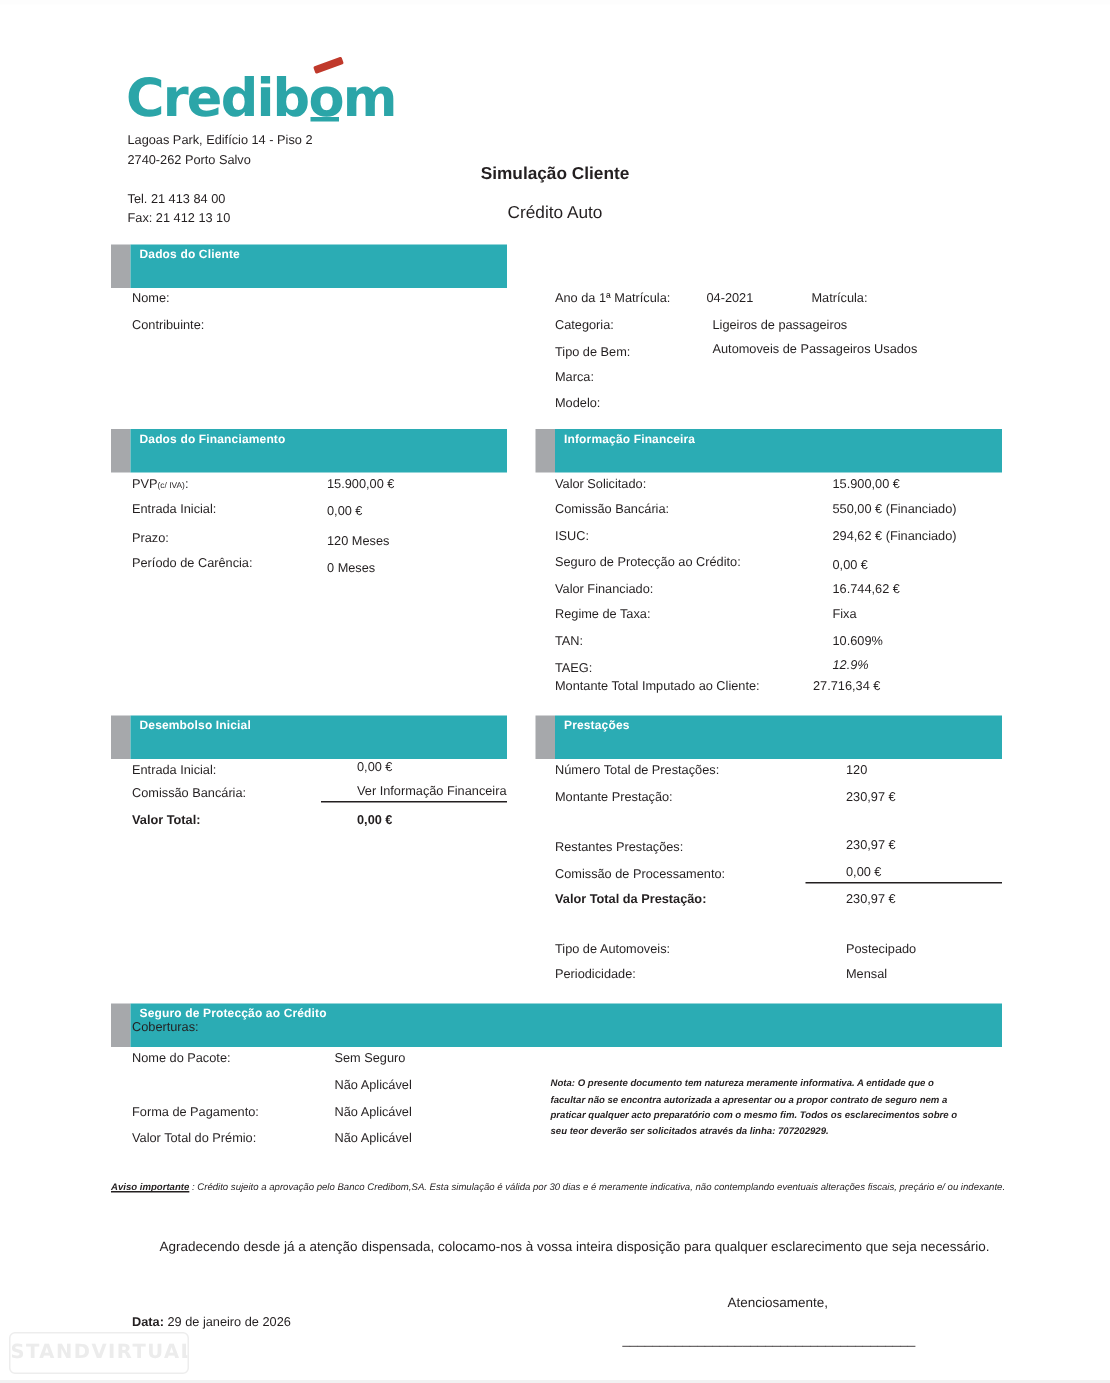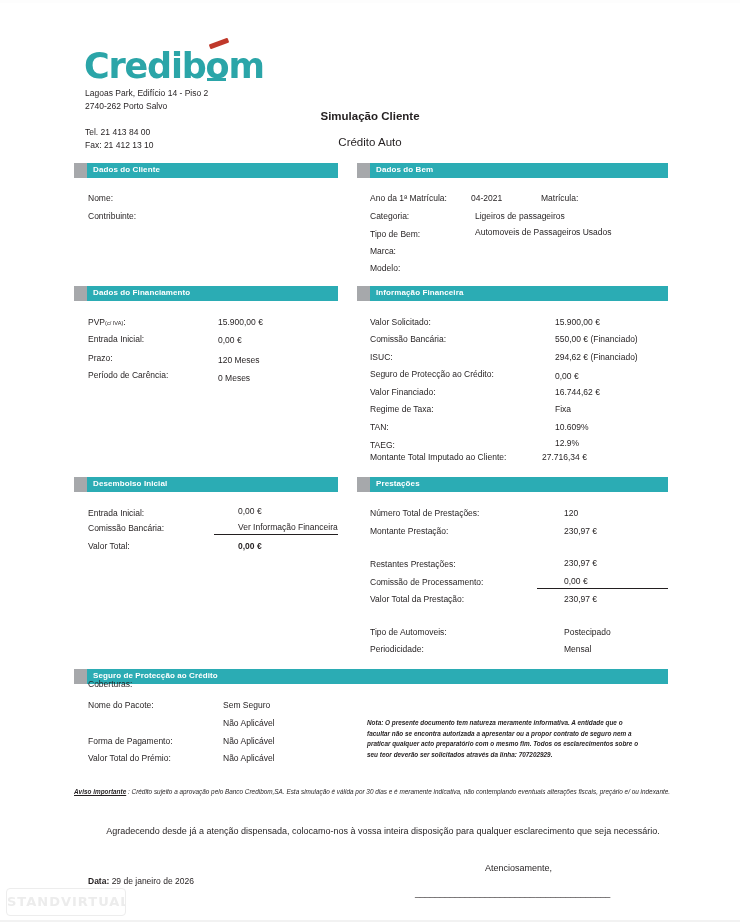--- a/index.html
+++ b/index.html
@@ -90,21 +90,21 @@
     left: 0; right: 0;
     top: 136px;
     text-align: center;
     font-size: 11.5px;
     color: #231f20;
   }
 
   
   .sec-head {
     position: absolute;
-    height: 15px;
+    height: 29px;
     display: flex;
     align-items: stretch;
   }
   .sec-head .tab {
     width: 13px;
     background: #a6a8ab;
     flex: 0 0 13px;
   }
   .sec-head .bar {
     flex: 1 1 auto;
@@ -120,21 +120,21 @@
   }
 
   
   .field {
     position: absolute;
     font-size: 8.5px;
     color: #231f20;
     white-space: nowrap;
     line-height: 11px;
   }
-  .field.bold { font-weight: normal; }
+  .field.bold { font-weight: bold; }
   .field .sub {
     font-size: 5.6px;
     vertical-align: baseline;
     letter-spacing: 0;
   }
   .value {
     position: absolute;
     font-size: 8.5px;
     color: #231f20;
     white-space: nowrap;
@@ -236,24 +236,20 @@
 
   <div class="sec-head" style="left:74px; top:163px; width:264px;">
     <div class="tab"></div>
     <div class="bar">Dados do Cliente</div>
   </div>
   <div class="field" style="left:88px; top:193px;">Nome:</div>
   <div class="value" style="left:194px; top:193px;"></div>
   <div class="field" style="left:88px; top:211px;">Contribuinte:</div>
   <div class="value" style="left:194px; top:211px;"></div>
 
-  <div class="sec-head" style="left:357px; top:163px; width:311px;">
-    <div class="tab"></div>
-    <div class="bar">Dados do Bem</div>
-  </div>
   <div class="field" style="left:370px; top:193px;">Ano da 1ª Matrícula:</div>
   <div class="value" style="left:447px; top:193px;">04-2021</div>
   <div class="field" style="left:541px; top:193px;">Matrícula:</div>
   <div class="value" style="left:600px; top:193px;"></div>
 
   <div class="field" style="left:370px; top:211px;">Categoria:</div>
   <div class="value" style="left:451px; top:211px;">Ligeiros de passageiros</div>
 
   <div class="field" style="left:370px; top:229px;">Tipo de Bem:</div>
   <div class="value" style="left:451px; top:227px;">Automoveis de Passageiros Usados</div>
@@ -299,21 +295,21 @@
   <div class="field" style="left:370px; top:387px;">Valor Financiado:</div>
   <div class="value" style="left:531px; top:387px;">16.744,62 €</div>
 
   <div class="field" style="left:370px; top:404px;">Regime de Taxa:</div>
   <div class="value" style="left:531px; top:404px;">Fixa</div>
 
   <div class="field" style="left:370px; top:422px;">TAN:</div>
   <div class="value" style="left:531px; top:422px;">10.609%</div>
 
   <div class="field" style="left:370px; top:440px;">TAEG:</div>
-  <div class="value" style="left:531px; top:438px;">12.9%</div>
+  <div class="value" style="left:531px; top:438px;font-style:italic;">12.9%</div>
 
   <div class="field" style="left:370px; top:452px;">Montante Total Imputado ao Cliente:</div>
   <div class="value" style="left:518px; top:452px;">27.716,34 €</div>
 
   <div class="sec-head" style="left:74px; top:477px; width:264px;">
     <div class="tab"></div>
     <div class="bar">Desembolso Inicial</div>
   </div>
   <div class="field" style="left:88px; top:508px;">Entrada Inicial:</div>
   <div class="value" style="left:214px; top:506px;">0,00 €</div>

